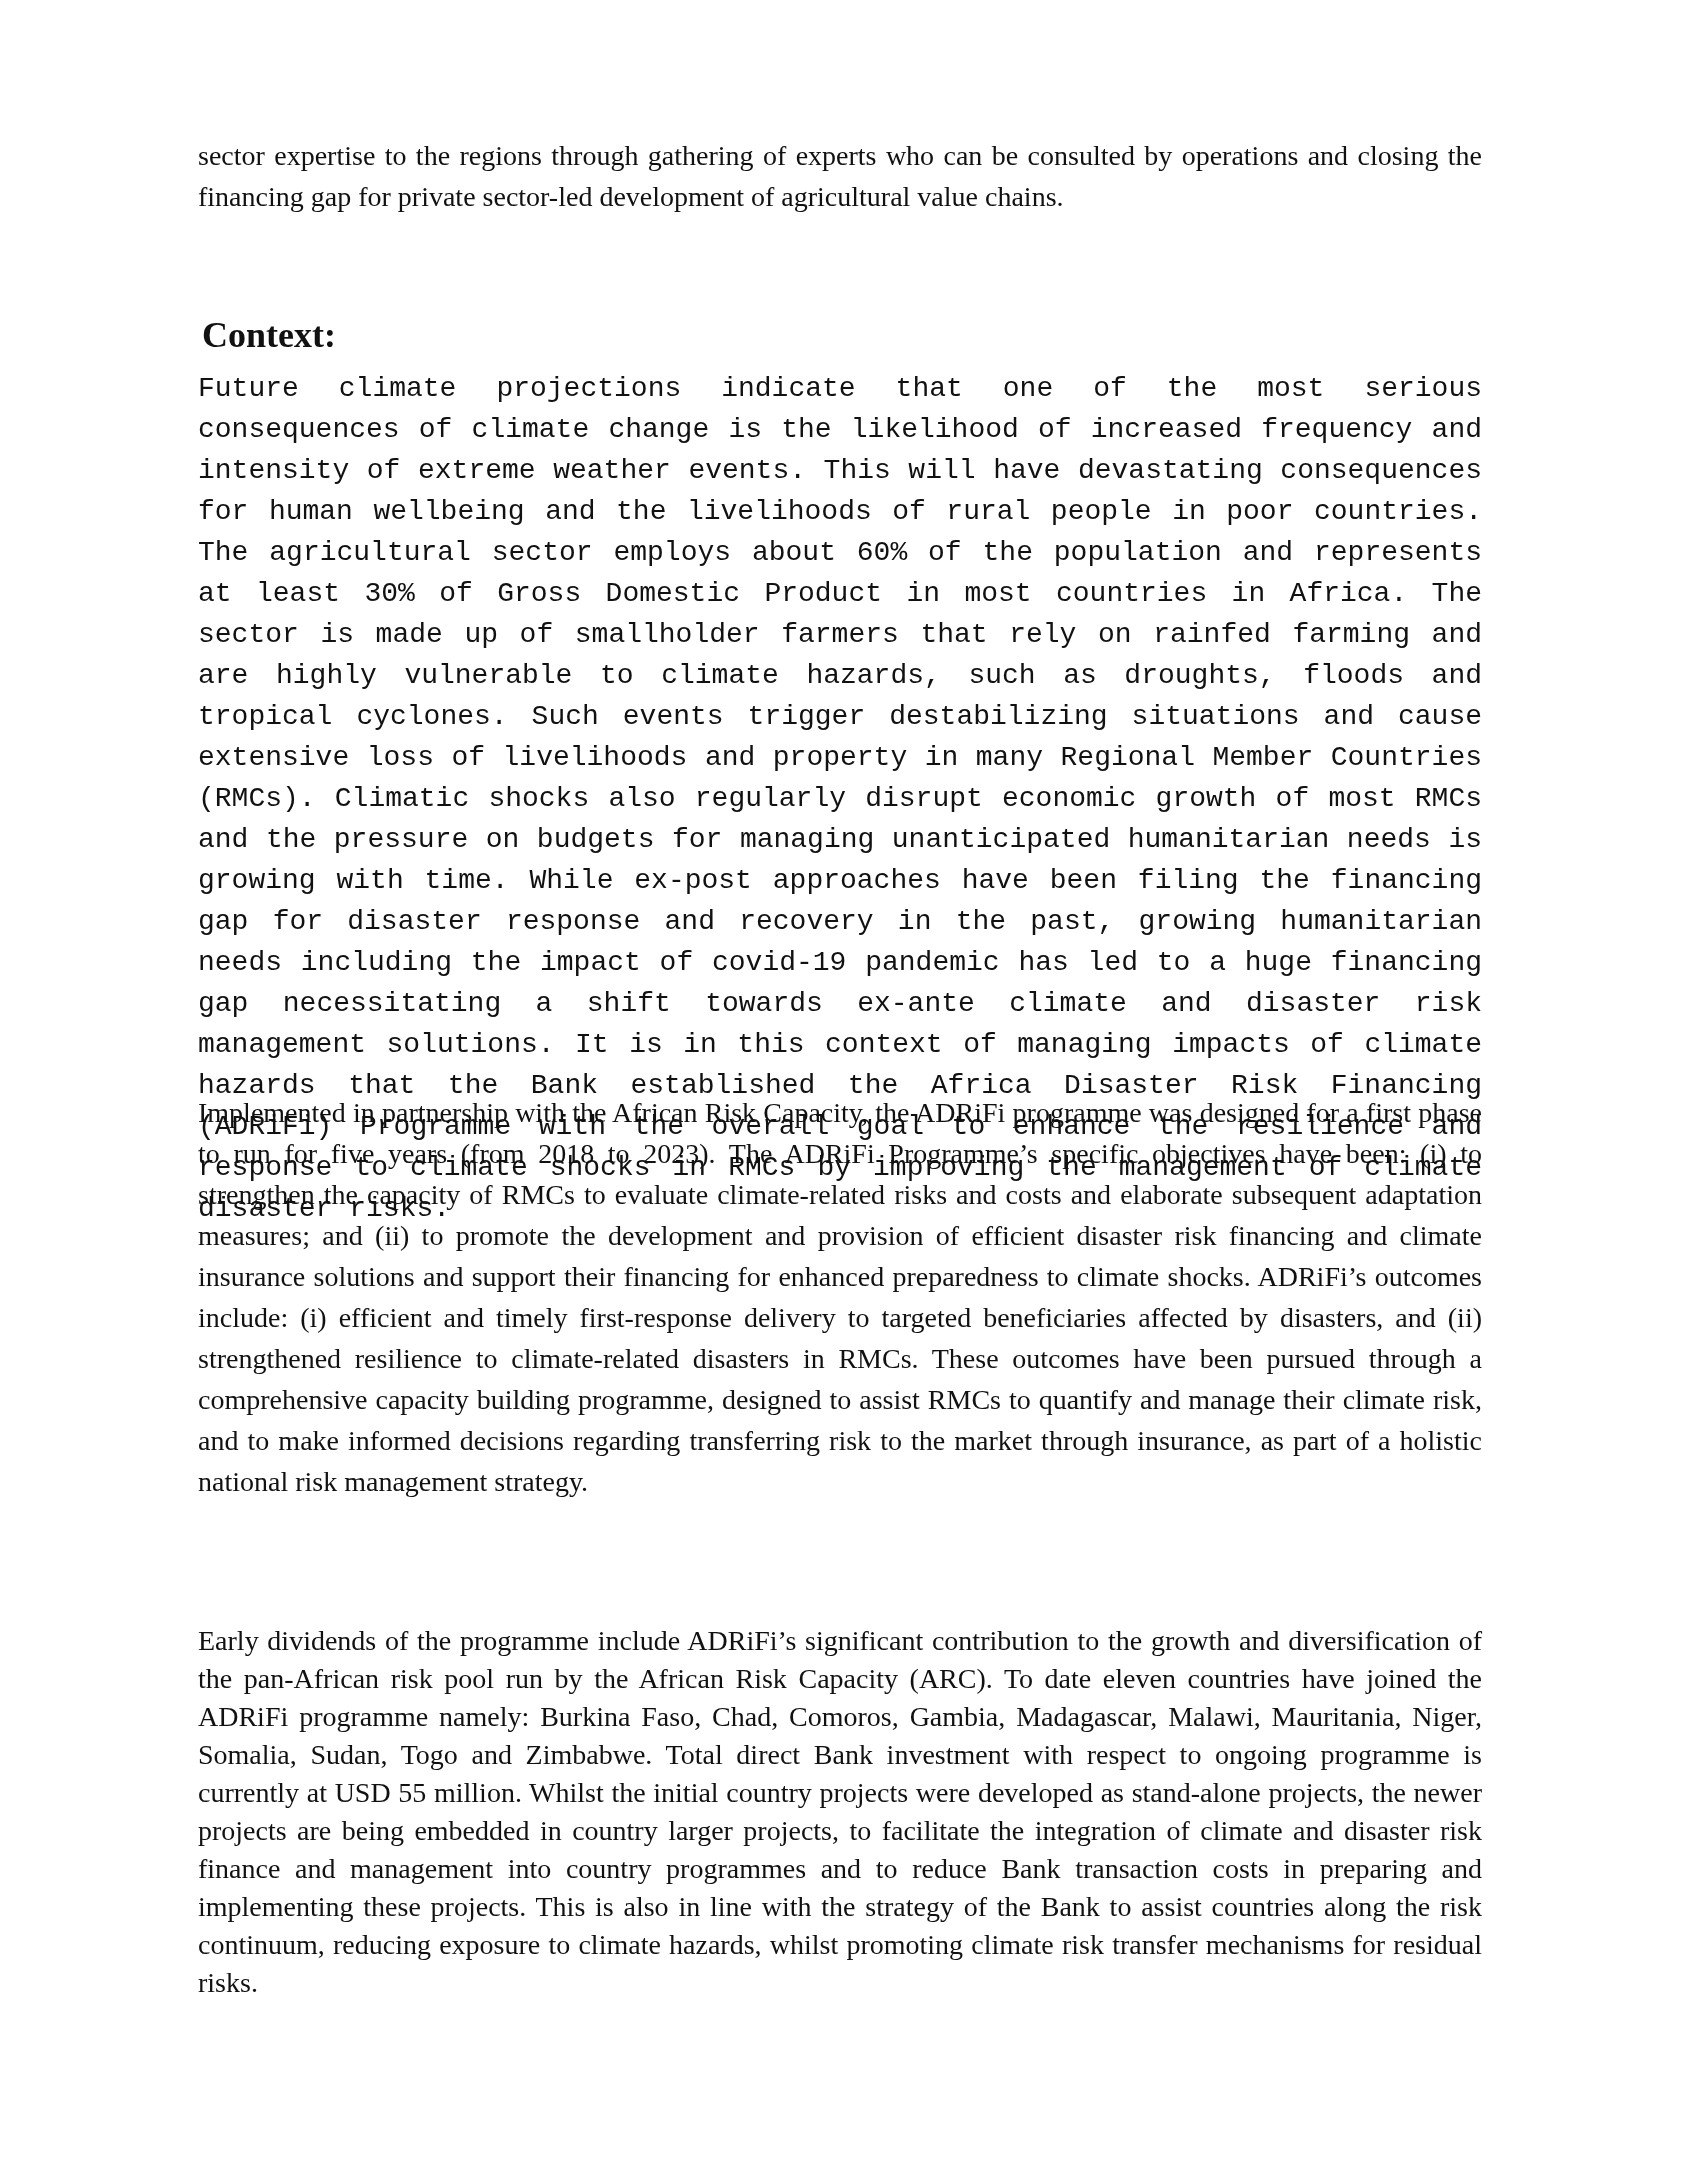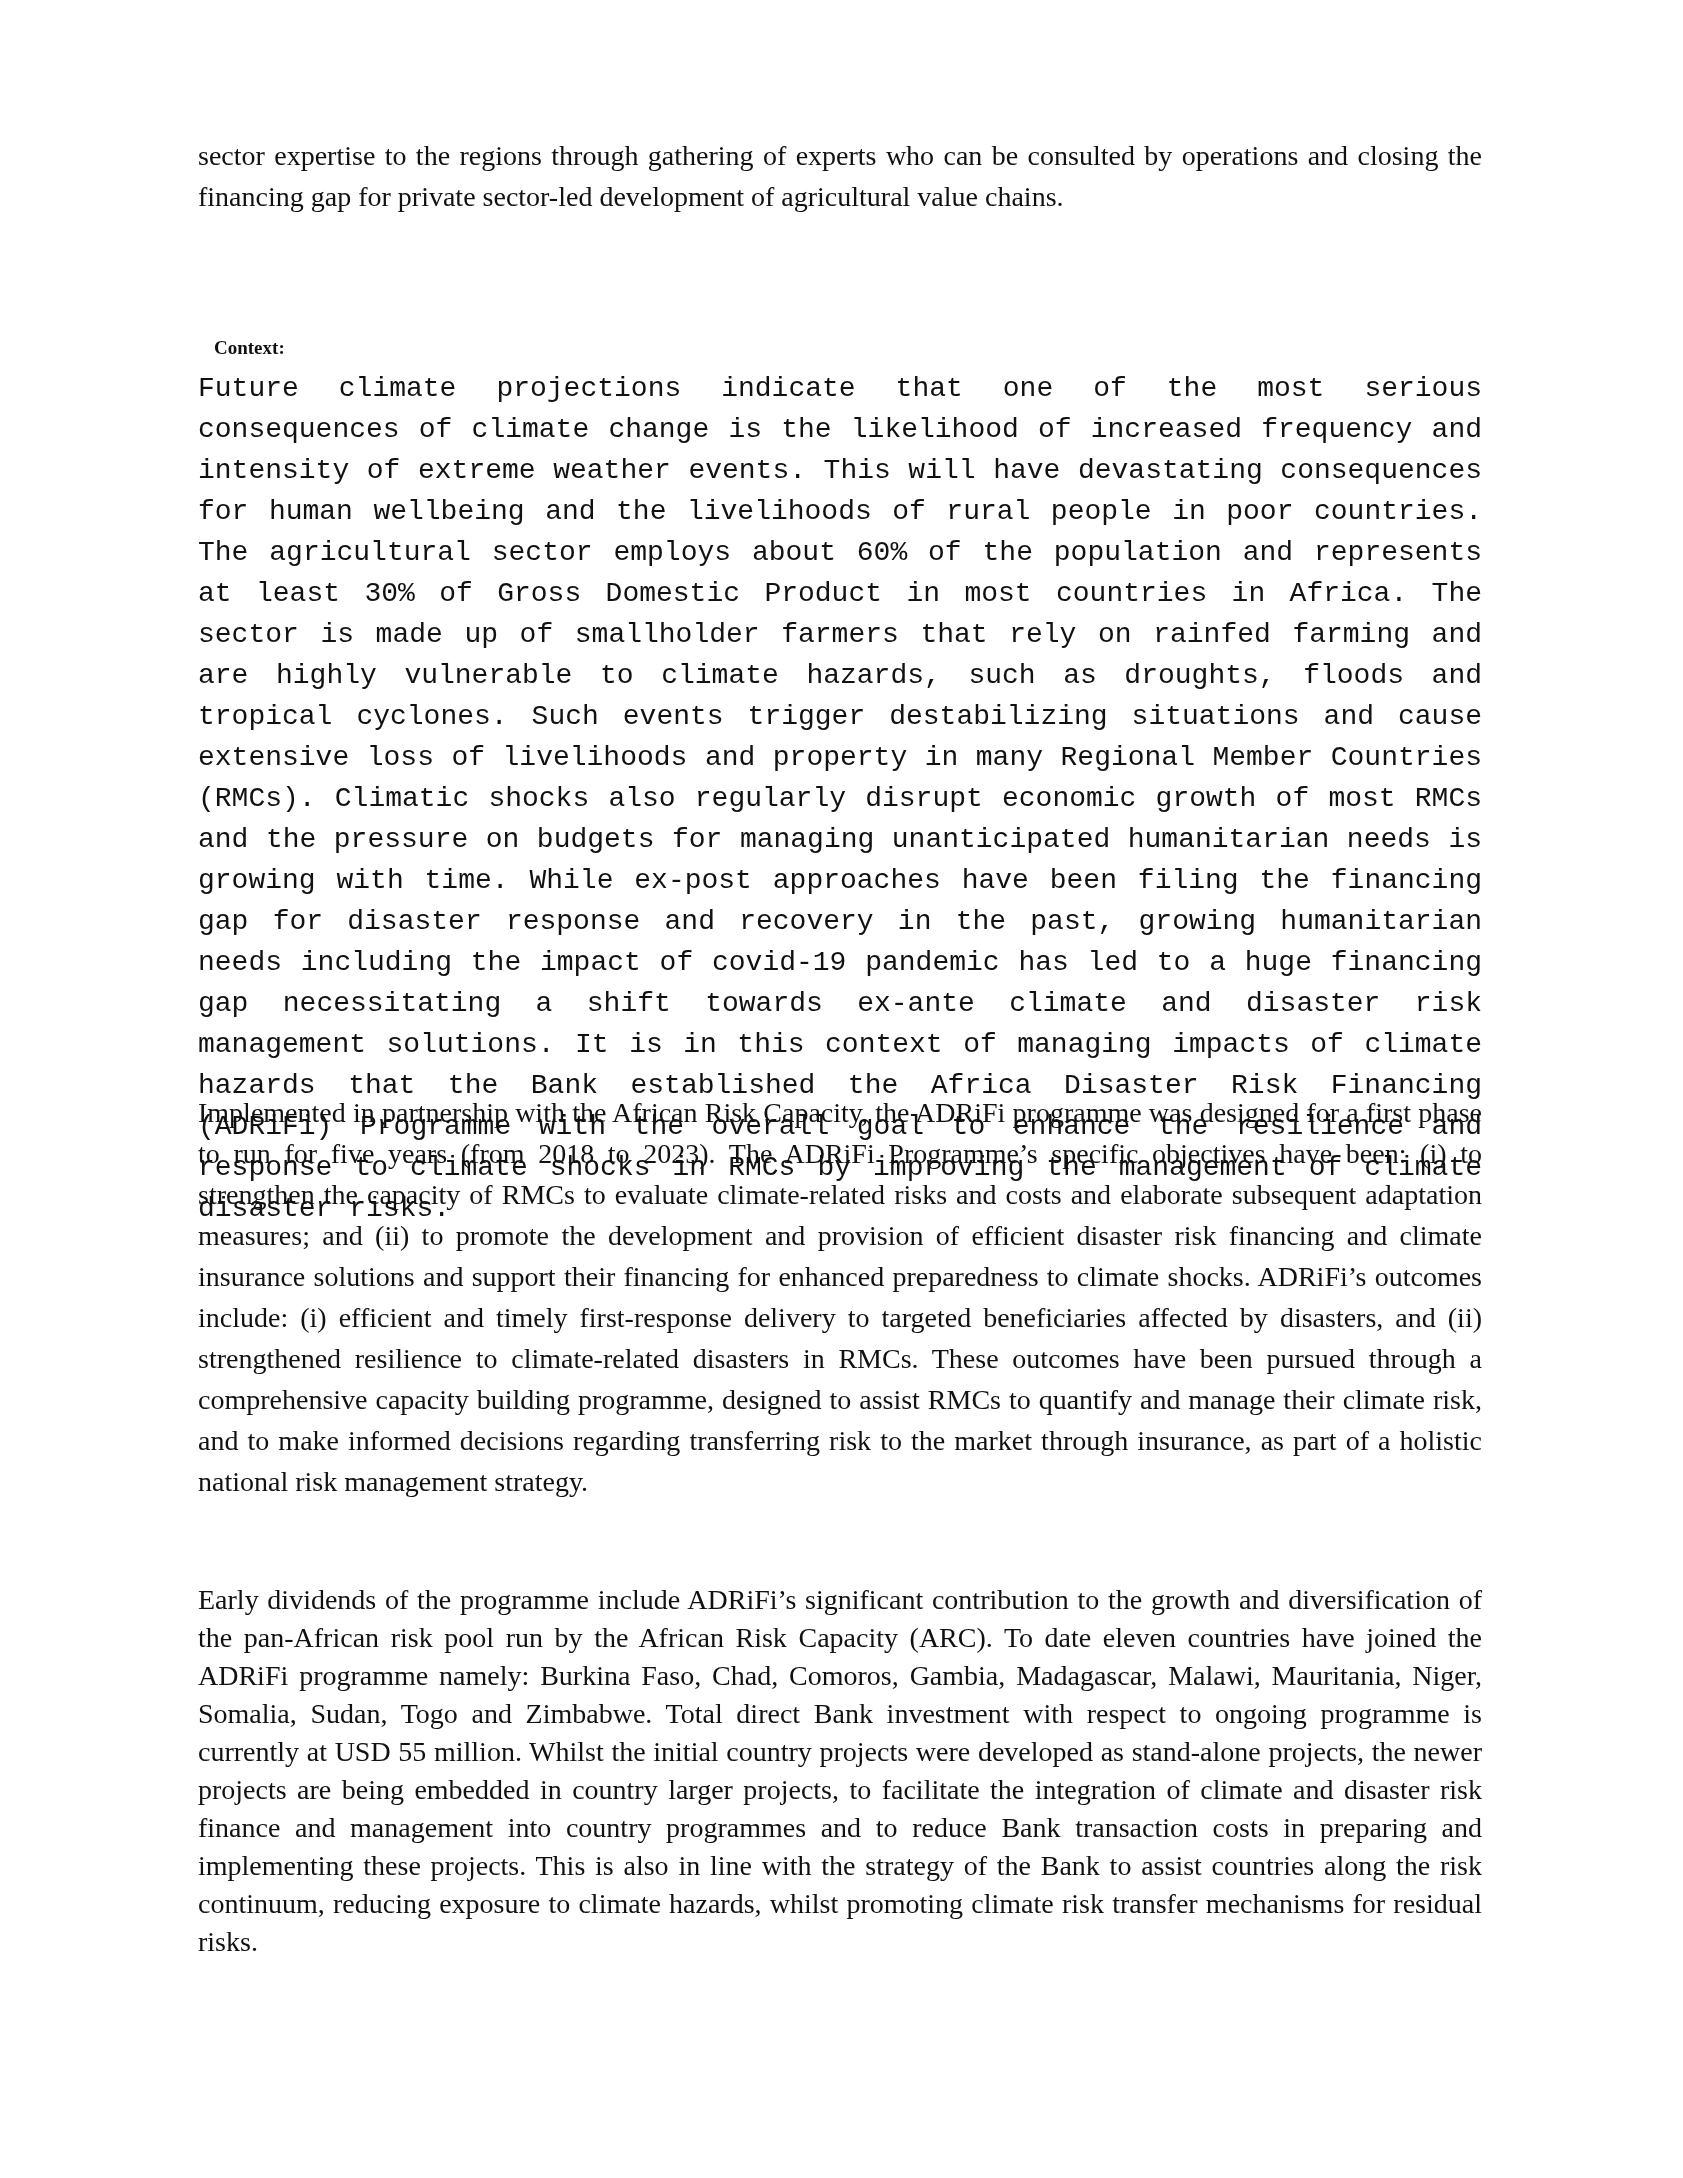--- a/index.html
+++ b/index.html
@@ -44,28 +44,28 @@
       white-space: nowrap;
     }
     .heading .num {
       display: inline-block;
       width: 50px;
     }
     .subheading {
       position: absolute;
       left: 198px;
       top: 311px;
-      font-size: 19px;
+      font-size: 36px;
       line-height: 41px;
       font-weight: bold;
-      margin: 16px;
+      margin: 4px;
     }
     .p1 { top: 368px; font-family: Liberation Mono, monospace; }
     .p2 { top: 1092px; }
-    .p3 { top: 1581px; line-height: 38px; }
+    .p3 { top: 1622px; line-height: 38px; }
   </style>
 </head>
 <body>
 
 <div class="page">
   <p class="block intro">sector expertise to the regions through gathering of experts who can be consulted by operations and closing the financing gap for private sector-led development of agricultural value chains.</p>
 
 
   <h3 class="subheading">Context:</h3>
 

